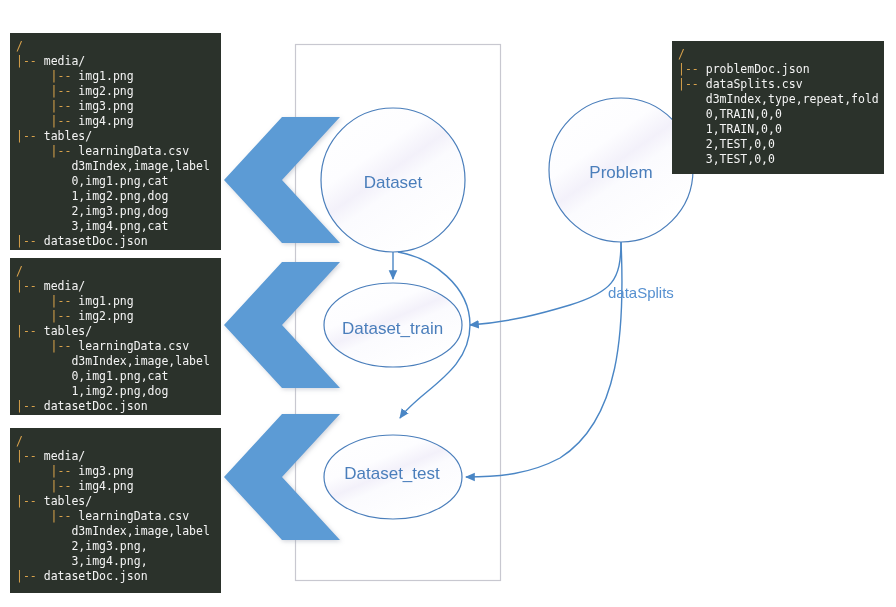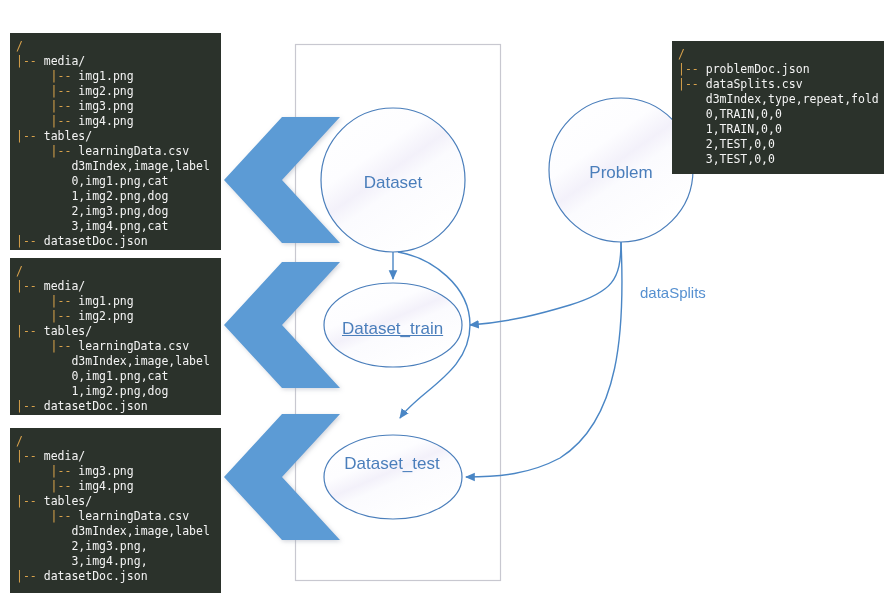--- a/index.html
+++ b/index.html
@@ -70,24 +70,24 @@
   }
   .big-label {
     position: absolute;
     color: #5690d0;
     font-family: "Liberation Sans", sans-serif;
     font-size: 15px;
     white-space: nowrap;
   }
 
   #lbl-dataset        { left: 343px; top: 173px; width: 100px; }
-  #lbl-dataset-train  { left: 342px; top: 319px; width: 100px; text-decoration: underline; }
-  #lbl-dataset-test   { left: 342px; top: 454px; width: 100px; text-align: center; }
+  #lbl-dataset-train  { left: 342px; top: 319px; width: 100px; }
+  #lbl-dataset-test   { left: 342px; top: 464px; width: 100px; text-align: center; }
   #lbl-problem        { left: 571px; top: 163px; width: 100px; }
-  #lbl-datasplits     { left: 640px; top: 284px; }
+  #lbl-datasplits     { left: 608px; top: 284px; }
 </style>
 </head>
 <body>
 
 <div id="canvas">
 
   <svg id="layer-shapes" class="layer" viewBox="0 0 896 607">
     <defs>
       <linearGradient id="ellipseFill" x1="0%" y1="0%" x2="70%" y2="100%">
         <stop offset="0%" stop-color="#ffffff"></stop>

